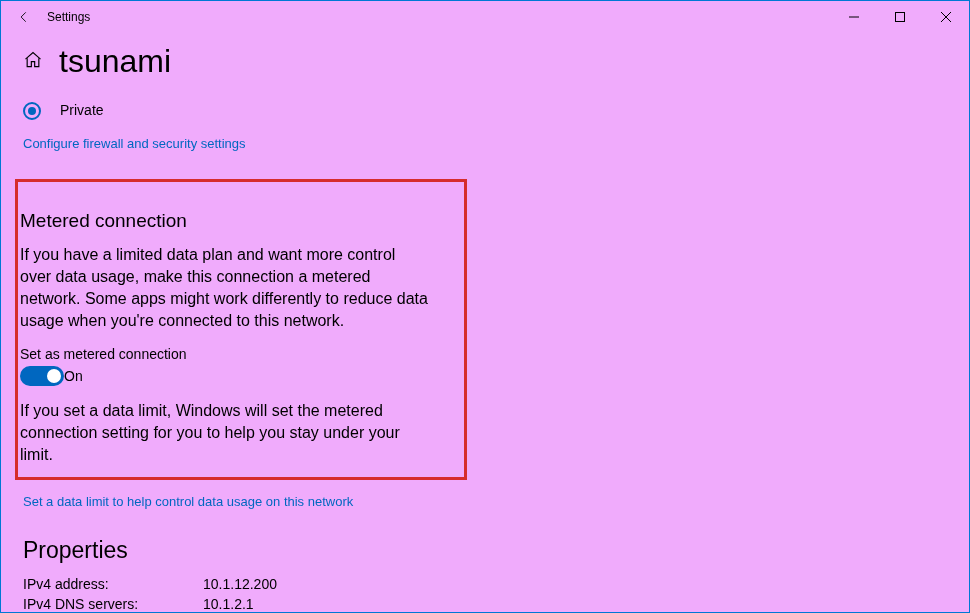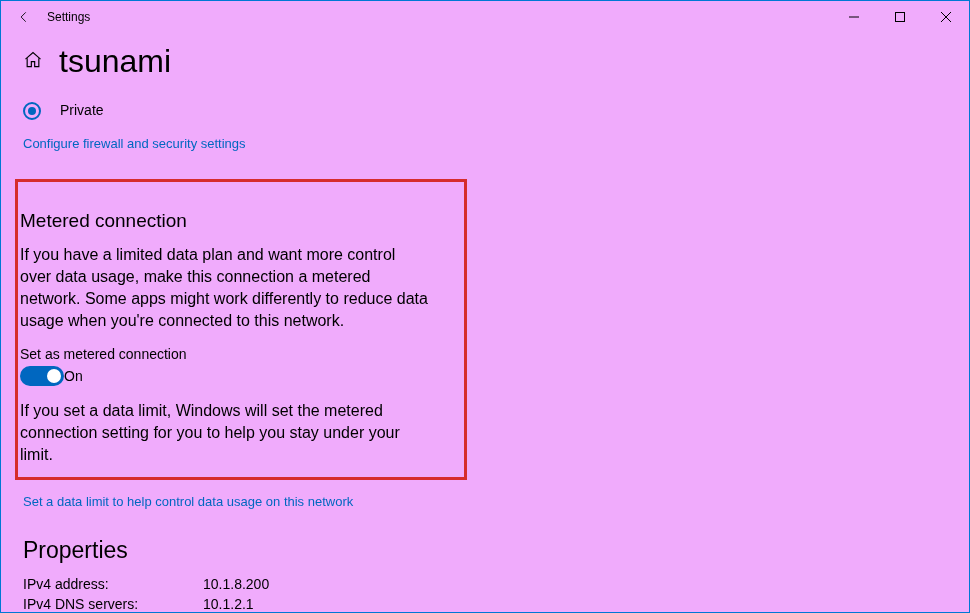--- a/index.html
+++ b/index.html
@@ -98,21 +98,21 @@
       <div class="para" style="margin-bottom:0;">If you set a data limit, Windows will set the metered connection setting for you to help you stay under your limit.</div>
     </div>
 
     <div class="link" style="display:block;margin-top:14px;">Set a data limit to help control data usage on this network</div>
 
     <div class="props-h">Properties</div>
     <table class="props-table">
       <tbody>
           <tr>
             <td class="k">IPv4 address:</td>
-            <td>10.1.8.200</td>
+            <td>10.1.12.200</td>
           </tr>
       <tr>
             <td class="k">IPv4 DNS servers:</td>
             <td>10.1.2.1</td>
           </tr>
       <tr>
             <td class="k">Manufacturer:</td>
             <td>Intel Corporation</td>
           </tr>
     </tbody>

